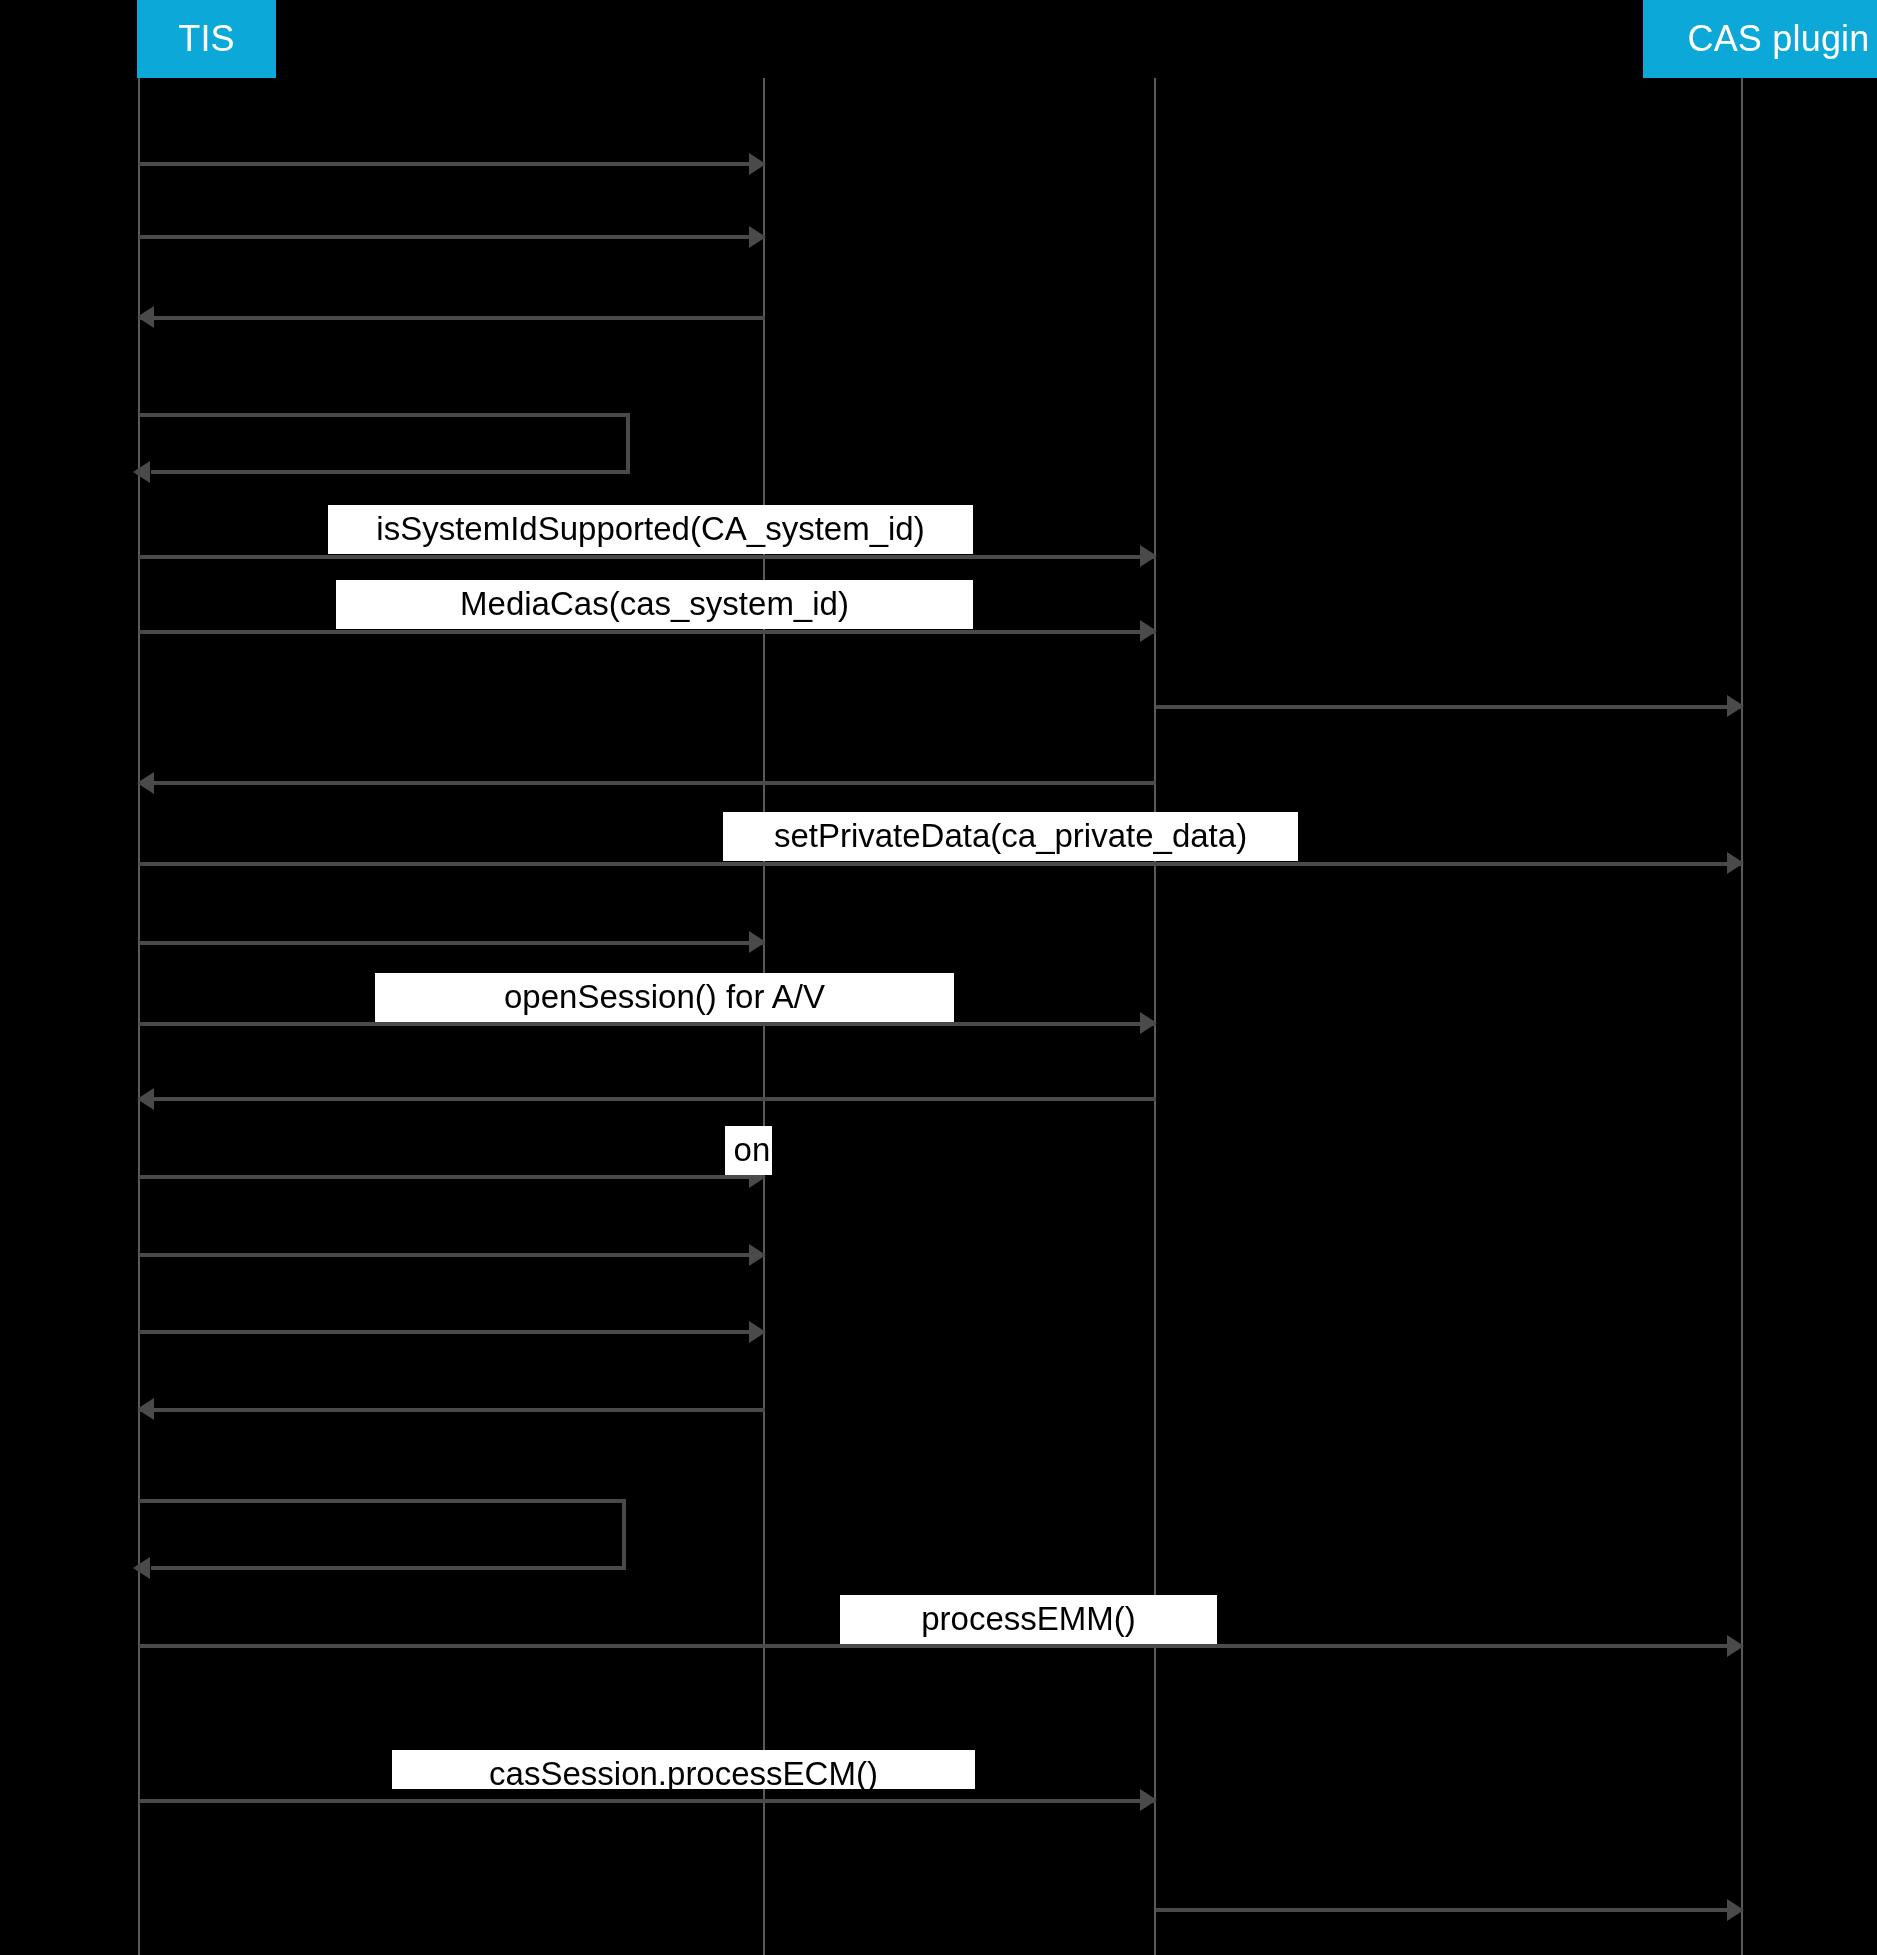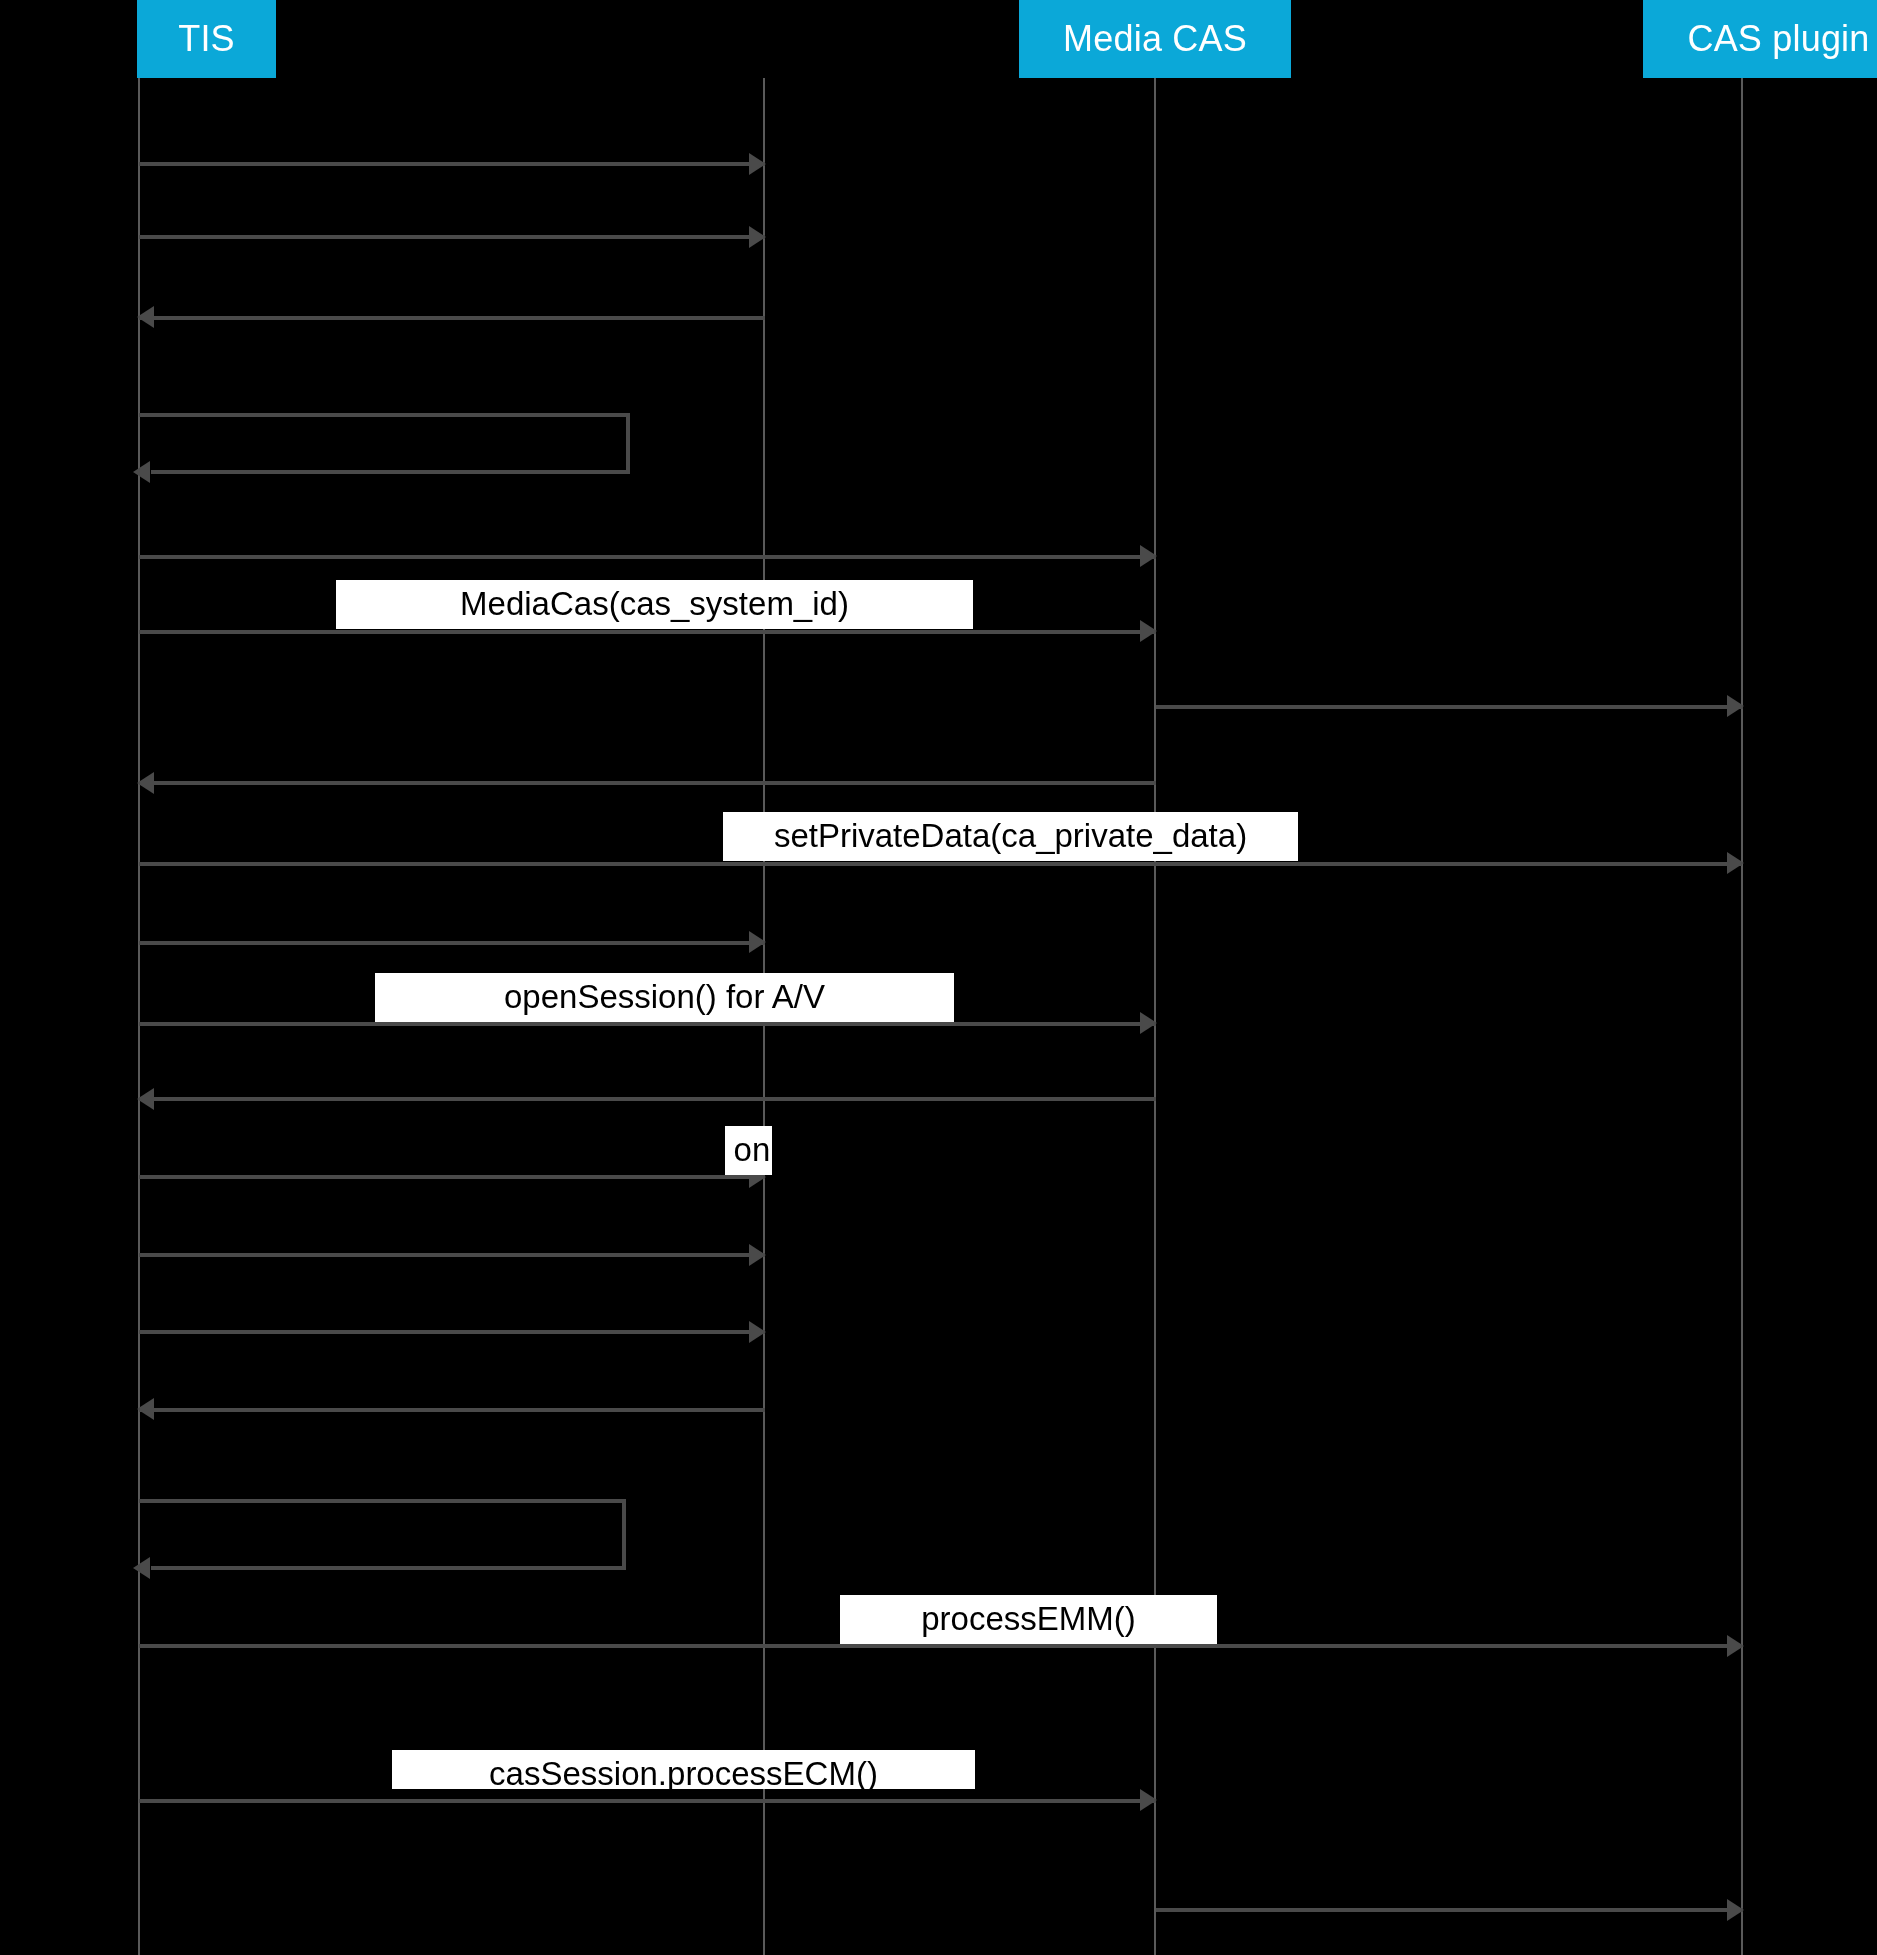--- a/index.html
+++ b/index.html
@@ -75,20 +75,21 @@
     <div class="msg-line" style="left: 139px; top: 235px; width: 626px;"></div>
     <div class="arrowhead right" style="left: 749px; top: 226px;"></div>
     <div class="msg-line" style="left: 139px; top: 316px; width: 626px;"></div>
     <div class="arrowhead left" style="left: 137px; top: 306px;"></div>
     <div class="msg-line" style="left: 139px; top: 413px; width: 491px;"></div>
     <div class="loop-v" style="left: 626px; top: 413px; height: 57px;"></div>
     <div class="msg-line" style="left: 151px; top: 470px; width: 479px;"></div>
     <div class="arrowhead left" style="left: 133px; top: 461px;"></div>
     <div class="msg-line" style="left: 139px; top: 555px; width: 1017px;"></div>
     <div class="arrowhead right" style="left: 1140px; top: 545px;"></div>
+    <div class="msg-label" style="left: 328px; width: 645px; top: 505px; height: 49px;">isSystemIdSupported(CA_system_id)</div>
     <div class="msg-line" style="left: 139px; top: 630px; width: 1017px;"></div>
     <div class="arrowhead right" style="left: 1140px; top: 620px;"></div>
     <div class="msg-label" style="left: 336px; width: 637px; top: 580px; height: 49px;">MediaCas(cas_system_id)</div>
     <div class="msg-line" style="left: 1156px; top: 705px; width: 587px;"></div>
     <div class="arrowhead right" style="left: 1727px; top: 695px;"></div>
     <div class="msg-line" style="left: 139px; top: 781px; width: 1017px;"></div>
     <div class="arrowhead left" style="left: 137px; top: 772px;"></div>
     <div class="msg-line" style="left: 139px; top: 862px; width: 1603px;"></div>
     <div class="arrowhead right" style="left: 1727px; top: 852px;"></div>
     <div class="msg-label" style="left: 723px; width: 575px; top: 812px; height: 49px;">setPrivateData(ca_private_data)</div>
@@ -114,16 +115,15 @@
     <div class="arrowhead left" style="left: 133px; top: 1557px;"></div>
     <div class="msg-line" style="left: 139px; top: 1644px; width: 1603px;"></div>
     <div class="arrowhead right" style="left: 1727px; top: 1635px;"></div>
     <div class="msg-label" style="left: 804px; width: 377px; top: 1595px; height: 49px; margin-left: 36px;">processEMM()</div>
     <div class="msg-line" style="left: 139px; top: 1799px; width: 1017px;"></div>
     <div class="arrowhead right" style="left: 1140px; top: 1789px;"></div>
     <div class="msg-label" style="left: 392px; width: 583px; top: 1750px; height: 39px;">casSession.processECM()</div>
     <div class="msg-line" style="left: 1156px; top: 1908px; width: 587px;"></div>
     <div class="arrowhead right" style="left: 1727px; top: 1899px;"></div>
     <div class="participant-box" style="left: 137px; width: 139px; top: 0px; height: 78px;">TIS</div>
-    <div class="participant-box" style="left: 1019px; width: 272px; top: 0px; height: 78px;">Media CAS</div>
     <div class="participant-box" style="left: 1607px; width: 271px; top: 0px; height: 78px; margin-left: 36px;">CAS plugin</div>
   </div>
 
 
 </body></html>

